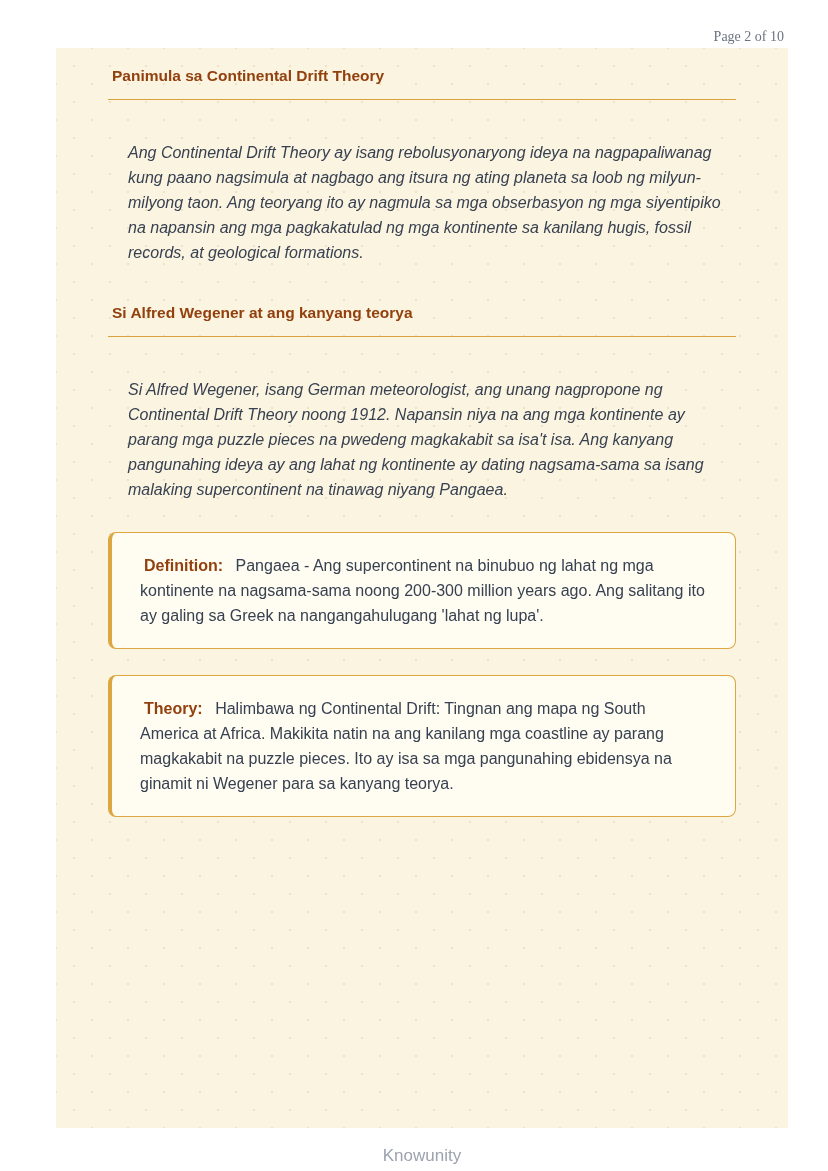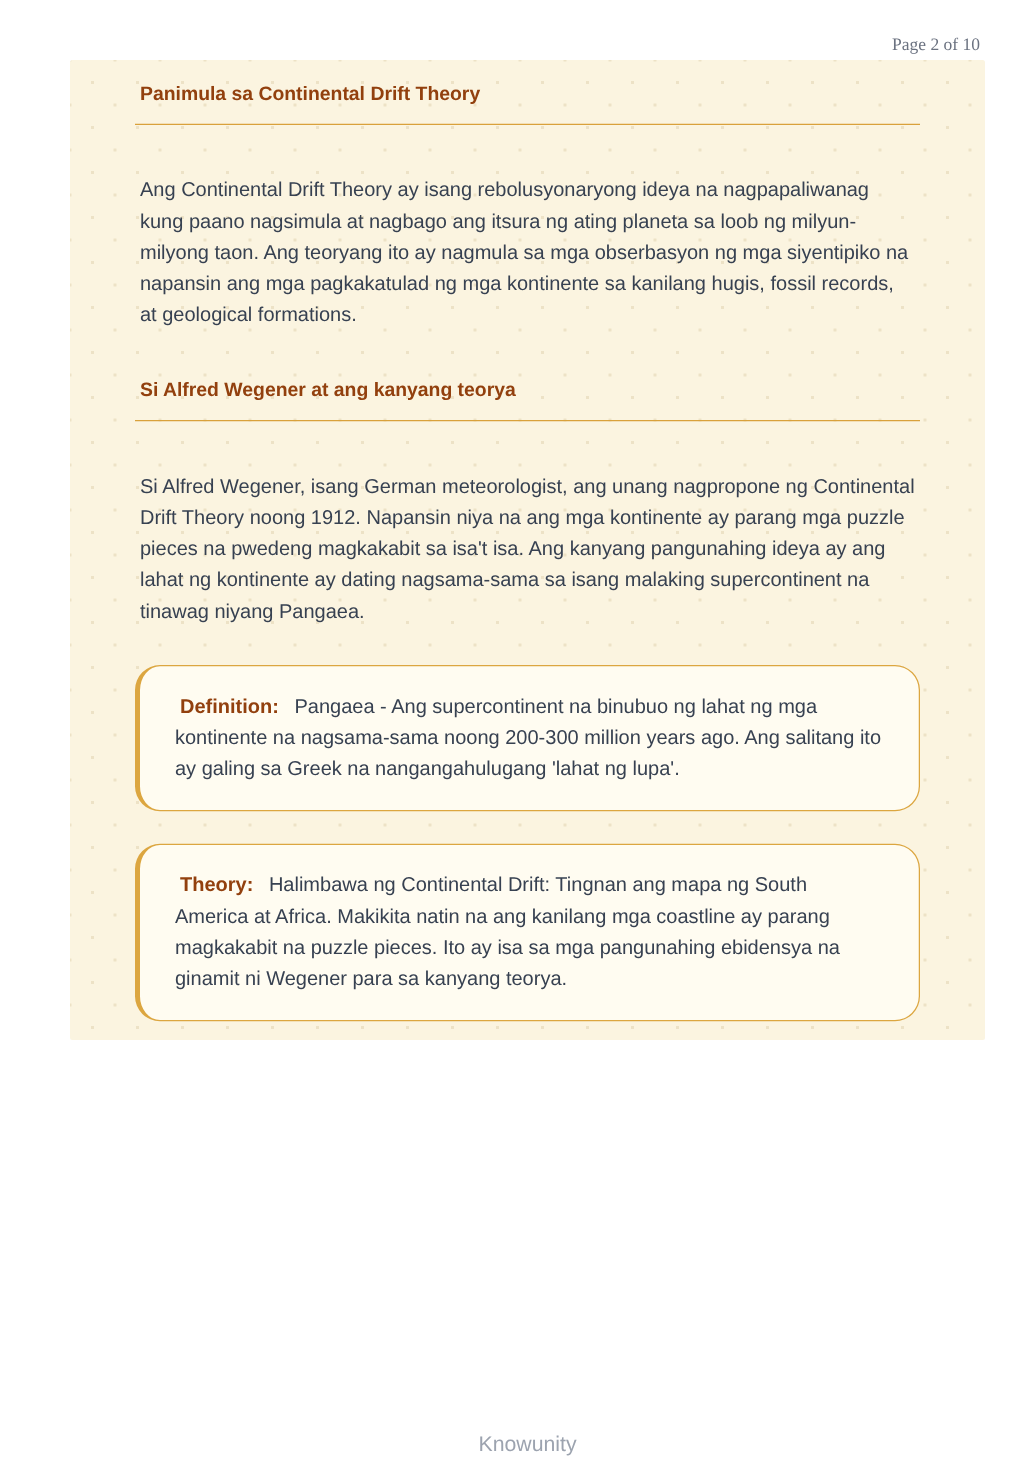--- a/index.html
+++ b/index.html
@@ -31,21 +31,21 @@
     font-family: "Liberation Serif", "DejaVu Serif", serif;
     font-size: 14px;
     color: var(--pagenum-color);
   }
 
   .sheet {
     position: absolute;
     left: 48px;
     top: 40px;
     width: 732px;
-    height: 784px;
+    height: 1080px;
     background-color: var(--sheet-bg);
     background-image:
       radial-gradient(circle, var(--dot-color) 1.2px, transparent 1.5px),
       radial-gradient(circle, var(--dot-color) 1.2px, transparent 1.5px);
     background-size: 36px 36px;
     background-position: 0 0, 18px 18px;
     border-radius: 2px;
     padding: 14px 52px 0 52px;
   }
 
@@ -61,28 +61,29 @@
   .heading-rule {
     border: none;
     border-top: 1.5px solid var(--rule-color);
     margin: 0 0 28px 0;
   }
 
   .body-paragraph {
     font-size: 16px;
     line-height: 25px;
     color: var(--body-color);
-    margin: 0 0 30px 0;
+    margin: 0 0 30px 16px;
+    font-style: italic;
   }
 
   .callout {
     background: var(--box-bg);
     border: 1px solid var(--box-border);
     border-left: 4px solid var(--box-border);
-    border-radius: 20px;
+    border-radius: 8px;
     padding: 16px 24px;
     margin: -4px 0 30px 0;
   }
   .callout p {
     font-size: 16px;
     line-height: 25px;
     color: var(--body-color);
   }
   .callout-label {
     font-weight: 700;

